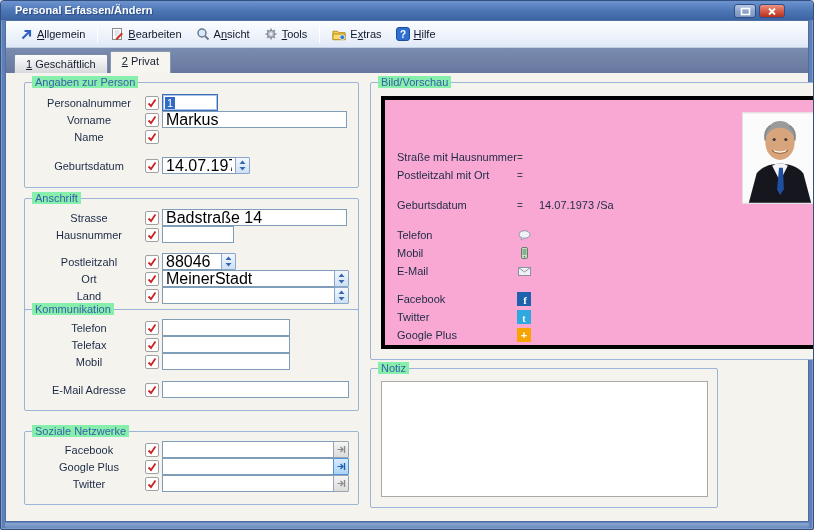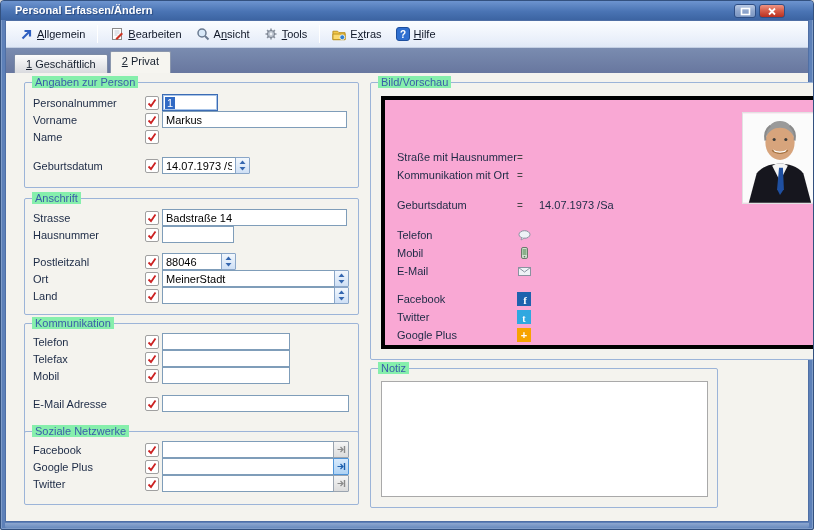--- a/index.html
+++ b/index.html
@@ -44,24 +44,24 @@
   
   .content { position:absolute; top:52px; left:0; right:0; bottom:0; background:#f4f3ee; }
 
   .fs { position:absolute; border:1px solid #9cb4d8; border-radius:2px; background:#f4f3ee; }
   .fs-legend { position:absolute; top:-7px; left:7px; background:#86efac; padding:0 3px;
                color:#3a5ea8; line-height:12px; }
 
   
   .frow { display:flex; align-items:center; height:17px; padding-left:8px; }
   .spacer12 { height:12px; } .spacer10 { height:10px; } .spacer11 { height:11px; }
-  .flabel { width:112px; color:#1c2a45; }
+  .flabel { width:112px; color:#1c2a45;text-align:center; }
   .fcheck { width:14px; height:14px; margin-right:3px; flex:0 0 auto; }
   .finput { height:17px; border:1px solid #7f9db9; background:#fff; font-family:"Liberation Sans",sans-serif;
-            font-size:11px; padding:0 3px; color:#000; }
+            font-size:16px; padding:0 3px; color:#000; }
   .inputdiv { height:17px; border:1px solid #3c6cb4; background:#fff; padding:0 2px;
               display:flex; align-items:center; box-shadow:inset 0 0 0 1px #a8c4e8; }
   .sel { background:#316ac5; color:#fff; padding:0 2px; }
   .w56{width:56px} .w185{width:185px} .w74{width:74px} .w72{width:72px} .w60{width:60px}
   .w173{width:173px} .w128{width:128px} .w187{width:187px} .w172{width:172px}
   .spin { width:15px; height:17px; margin-left:-1px; border:1px solid #8aa6c8; border-radius:1px;
           background:linear-gradient(180deg,#f2f7fd,#cfe0f5); display:flex; align-items:center; justify-content:center; }
   .gobtn { width:16px; height:17px; margin-left:-1px; border:1px solid #9aa4b0; border-radius:1px;
            background:linear-gradient(180deg,#f5f5f5,#dcdcdc); display:flex; align-items:center; justify-content:center; }
   .gobtn.hl { border-color:#4f94d8; background:linear-gradient(180deg,#d8eafc,#aed2f4); }
@@ -281,21 +281,21 @@
             <span class="spin">
                 <svg width="7" height="11" viewBox="0 0 7 11">
                   <path d="M3.5 0.5 L6.5 4 H0.5 Z" fill="#3567b0"></path>
                   <path d="M3.5 10.5 L0.5 7 H6.5 Z" fill="#3567b0"></path>
                 </svg>
               </span>
           </div>
         </div>
       </div>
 
-      <div class="fs" style="left:18px; top:250px; width:335px; height:118px;">
+      <div class="fs" style="left:18px; top:236px; width:335px; height:102px;">
         <span class="fs-legend">Kommunikation</span>
         <div style="padding-top:9px;">
           <div class="frow">
             <span class="flabel">Telefon</span>
             <span class="fcheck"><svg width="14" height="14" viewBox="0 0 14 14">
                   <rect x="0.5" y="0.5" width="13" height="13" rx="1.5" fill="#fff" stroke="#a0a0a0"></rect>
                   <path d="M3.5 7.5 L6 10 L10.5 3.5" stroke="#cc2222" stroke-width="1.8" fill="none"></path>
                 </svg></span>
             <input class="finput w128" value="" style="">
           </div>
@@ -392,21 +392,21 @@
               <circle cx="44" cy="27" r="1.6" fill="#3a3a3a"></circle>
             <path d="M31 40 L38 50 L45 40" fill="none"></path>
           </svg>
           <div class="panel-inner">
             <div class="prow">
               <span class="plabel">Straße mit Hausnummer</span>
               <span class="peq">=</span>
               <span class="pval"></span>
             </div>
             <div class="prow">
-              <span class="plabel">Kommunikation mit Ort</span>
+              <span class="plabel">Postleitzahl mit Ort</span>
               <span class="peq">=</span>
               <span class="pval"></span>
             </div>
             <div class="spacer12"></div>
             <div class="prow">
               <span class="plabel">Geburtsdatum</span>
               <span class="peq">=</span>
               <span class="pval">14.07.1973 /Sa</span>
             </div>
             <div class="spacer12"></div>

